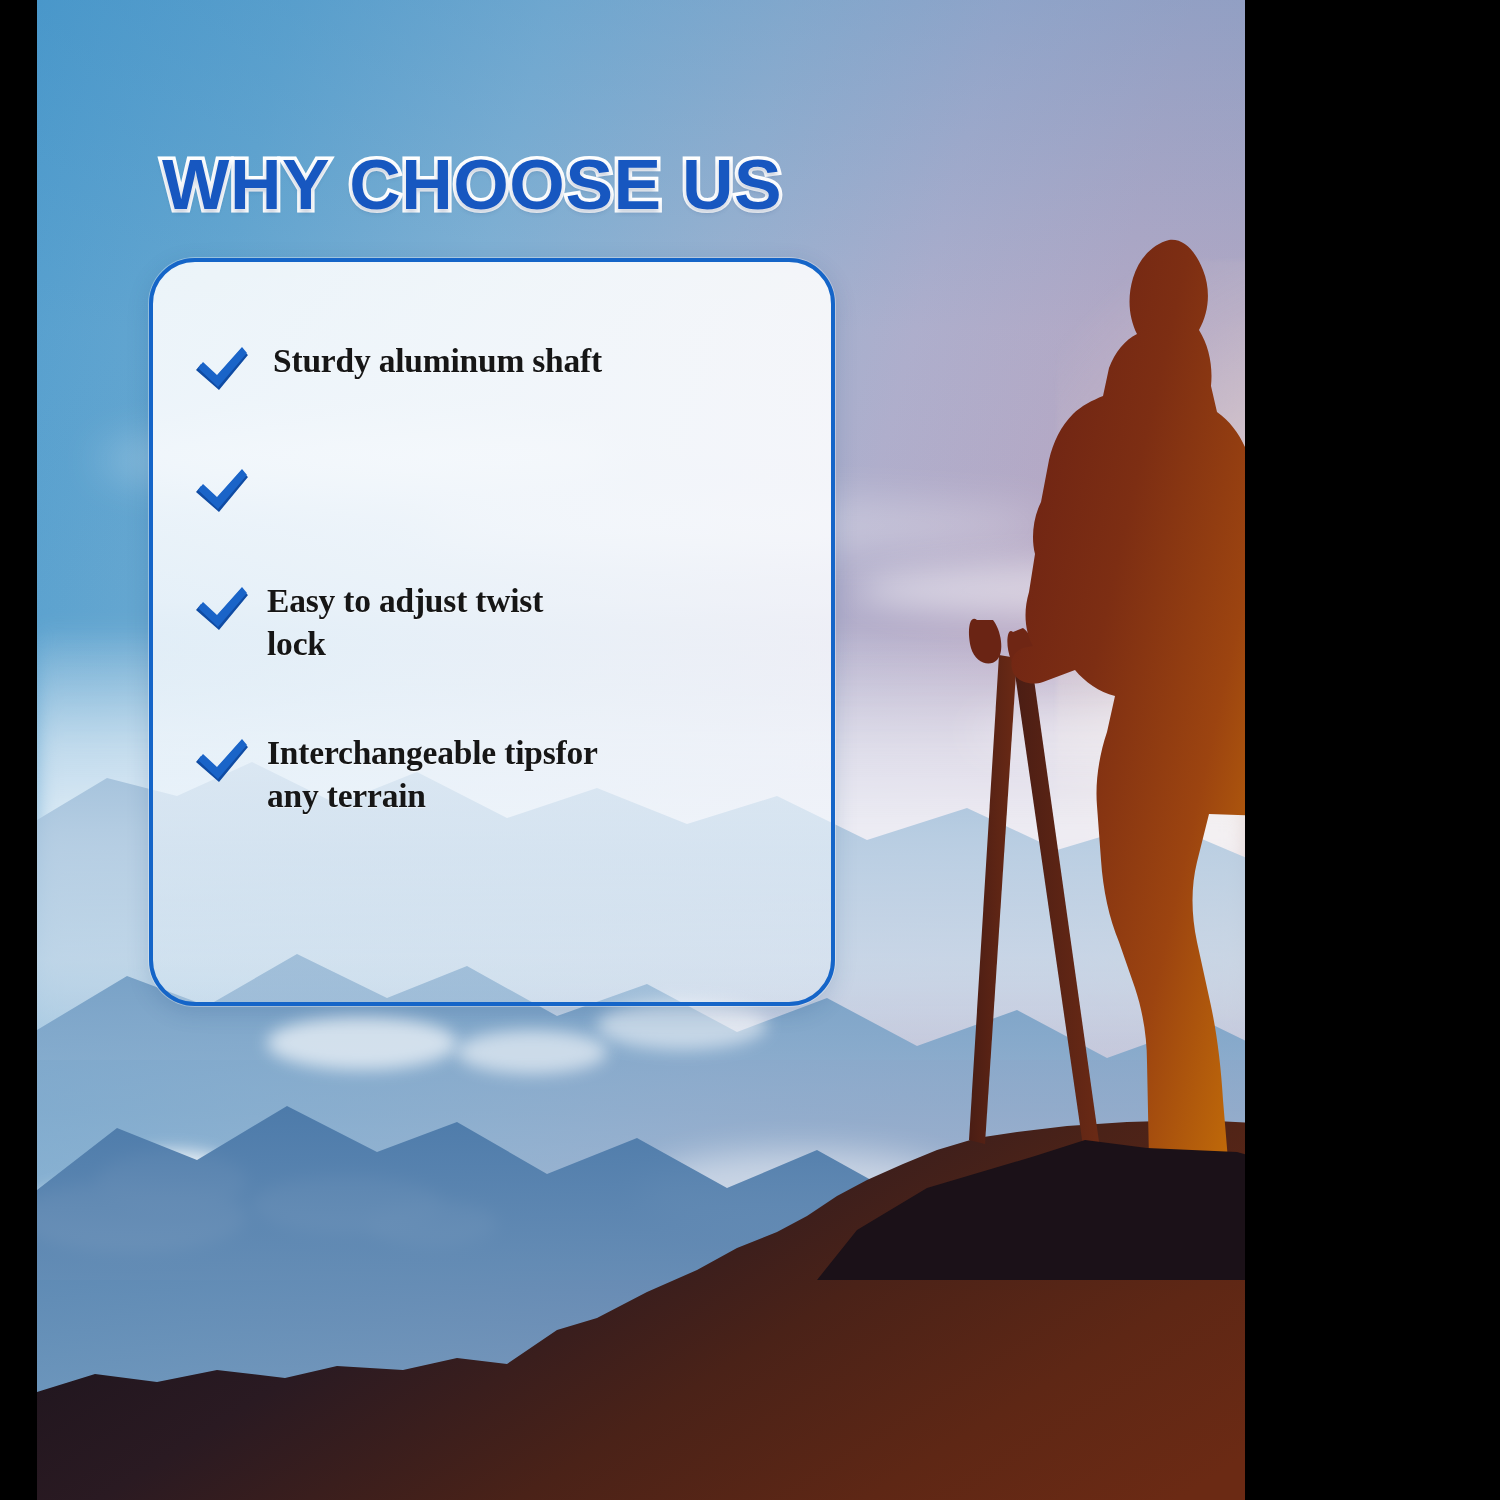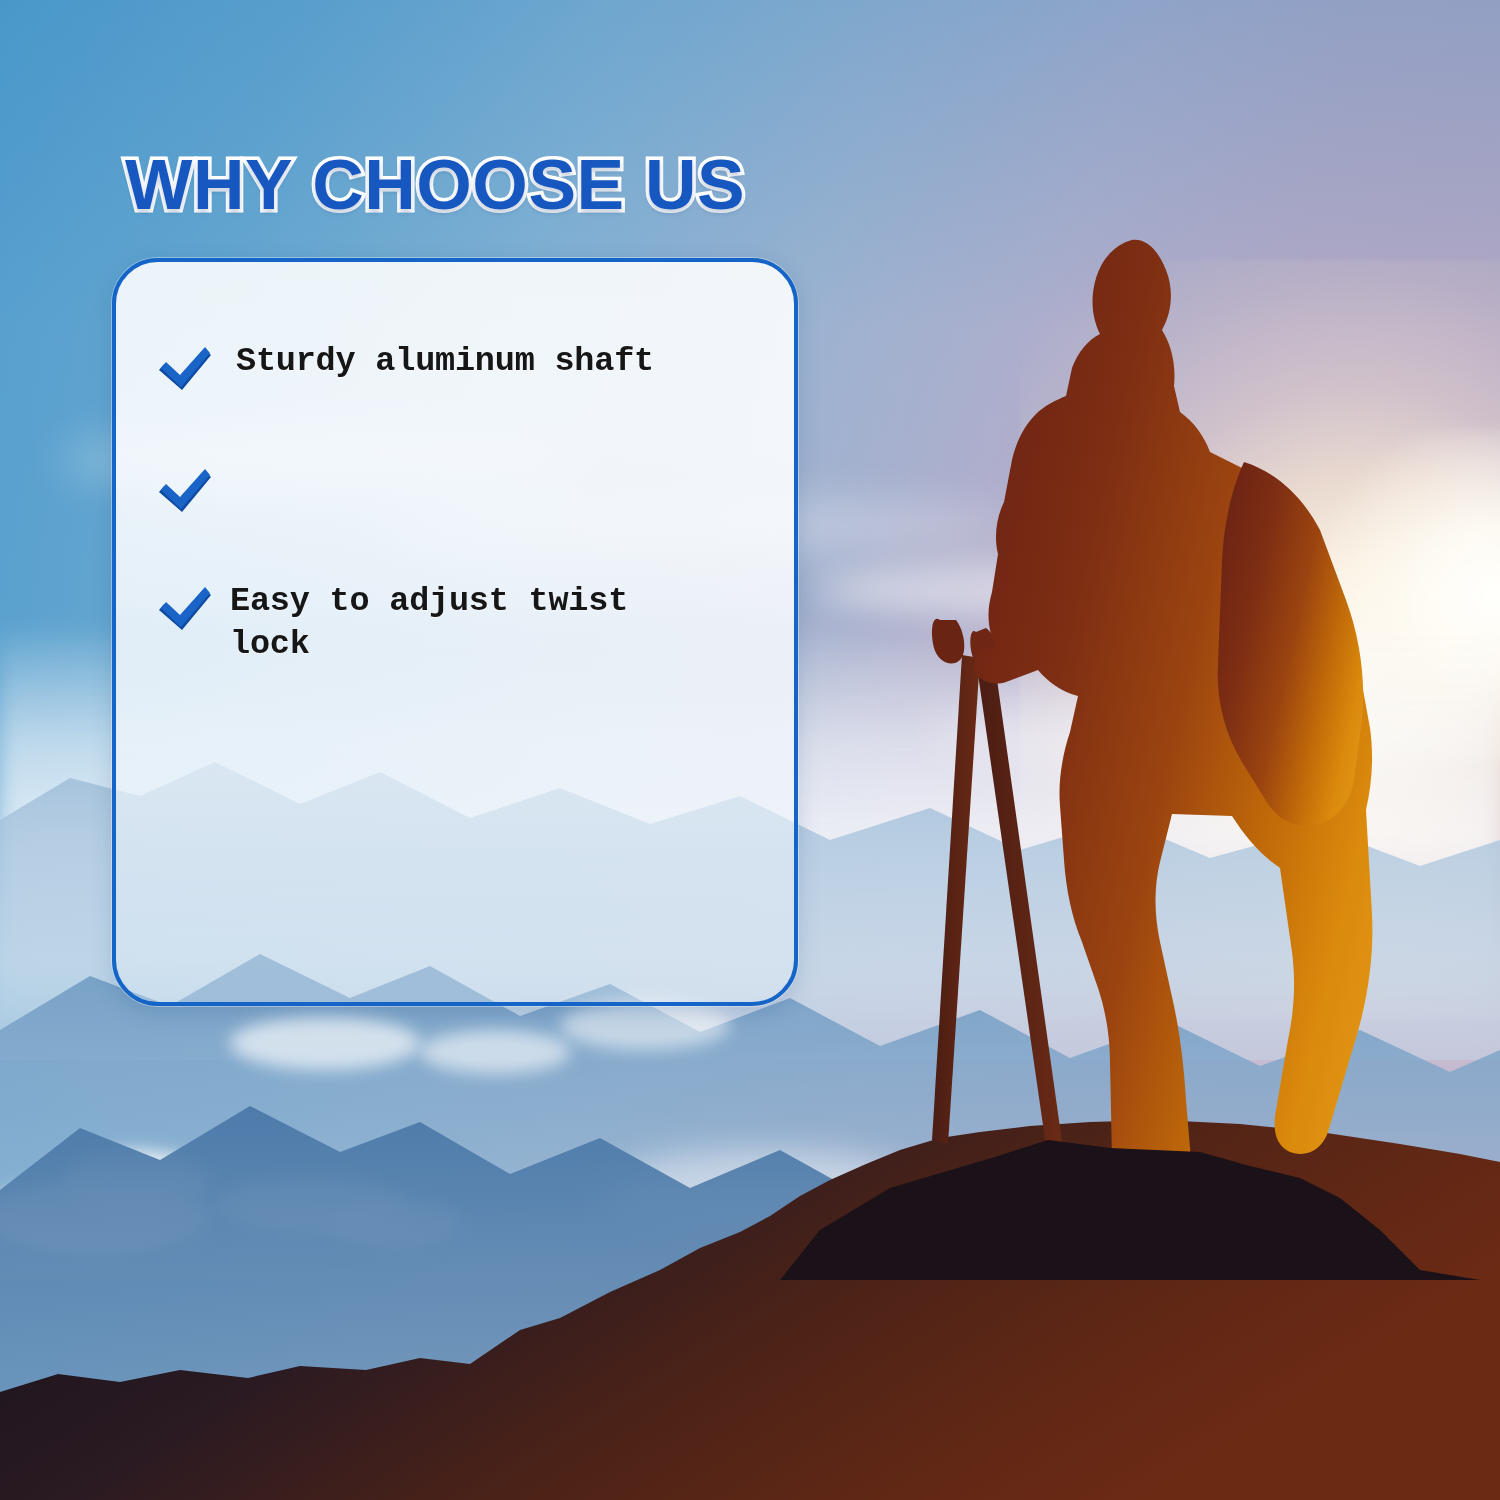--- a/index.html
+++ b/index.html
@@ -4,23 +4,24 @@
 <style>
   * { margin:0; padding:0; box-sizing:border-box; }
   html,body { width:1500px; height:1500px; overflow:hidden; background:#000; }
 
   body {
     font-family:"Liberation Sans", sans-serif;
   }
 
   #poster {
     position:relative;
-    width:1500px; height:1500px;
+    width:1208px; height:1500px;
     overflow:hidden;
     isolation:isolate;
+    margin-left:37px;
   }
 
   
   .sky {
     position:absolute; inset:0;
     background:
       linear-gradient(105deg,
         #4f9ccd 0%,
         #64a6d0 16%,
         #84b2d4 32%,
@@ -144,21 +145,21 @@
   }
   .chk {
     flex:0 0 auto;
     width:58px; height:50px;
     margin-right:12px;
     margin-top:4px;
   }
   .chk svg { display:block; width:100%; height:100%; }
 
   .ftext {
-    font-family:Liberation Mono, monospace;
+    font-family:Liberation Serif, serif;
     font-weight:700;
     font-size:33.5px;
     line-height:1.28;
     color:#161616;
     letter-spacing:-0.2px;
     text-shadow:0 1px 1px rgba(255,255,255,0.55);
     white-space:pre-line;
   }
   .ftext.loose { line-height:1.74; }
 
@@ -384,17 +385,27 @@
           <svg viewBox="0 0 58 50">
             <path d="M3,26 L8,20 L23,33 L48,5 L55,11 L26,46 Z" fill="#0f4ba3"></path>
             <path d="M5,24 L10,18 L24,31 L49,3 L54,9 L25,43 Z" fill="#1a64c8"></path>
           </svg>
         </span>
         <span class="ftext">Easy to adjust twist
 lock</span>
       </div>
 
 
+      <div class="feature f4">
+        <span class="chk">
+          <svg viewBox="0 0 58 50">
+            <path d="M3,26 L8,20 L23,33 L48,5 L55,11 L26,46 Z" fill="#0f4ba3"></path>
+            <path d="M5,24 L10,18 L24,31 L49,3 L54,9 L25,43 Z" fill="#1a64c8"></path>
+          </svg>
+        </span>
+        <span class="ftext">Interchangeable tipsfor
+any terrain</span>
+      </div>
 
     </div>
   </div>
 
 </div>
 
 </body></html>

